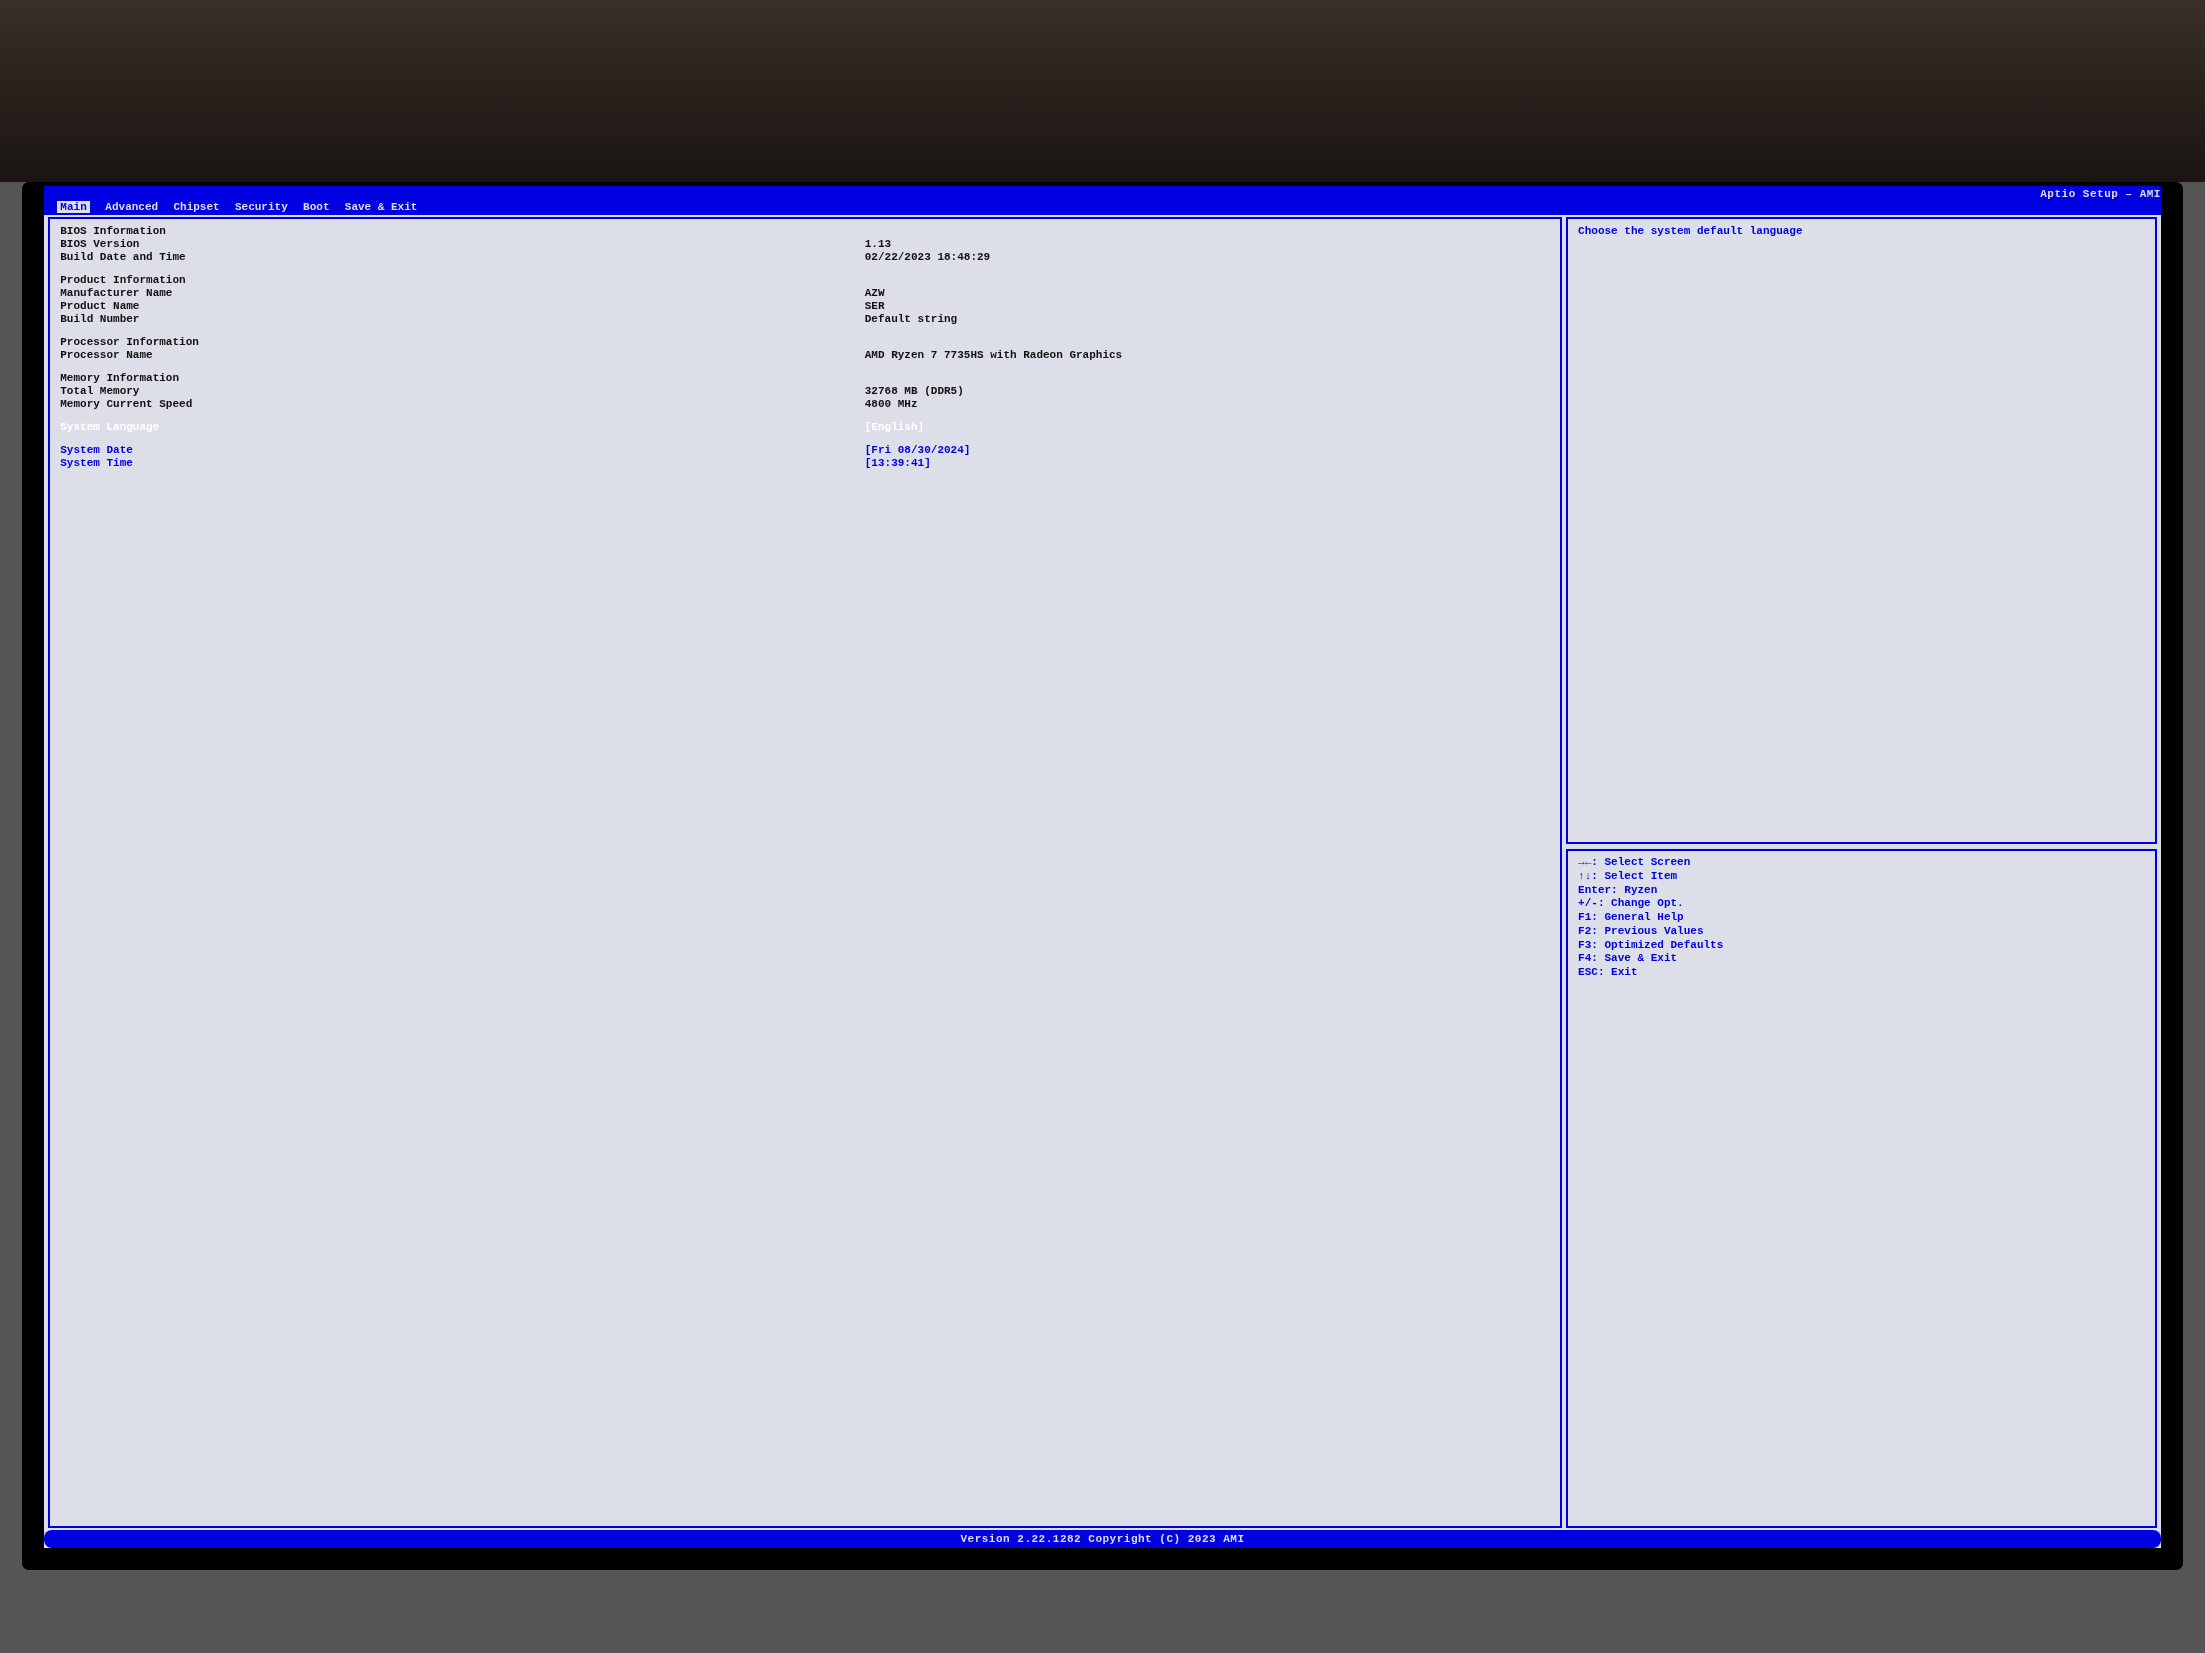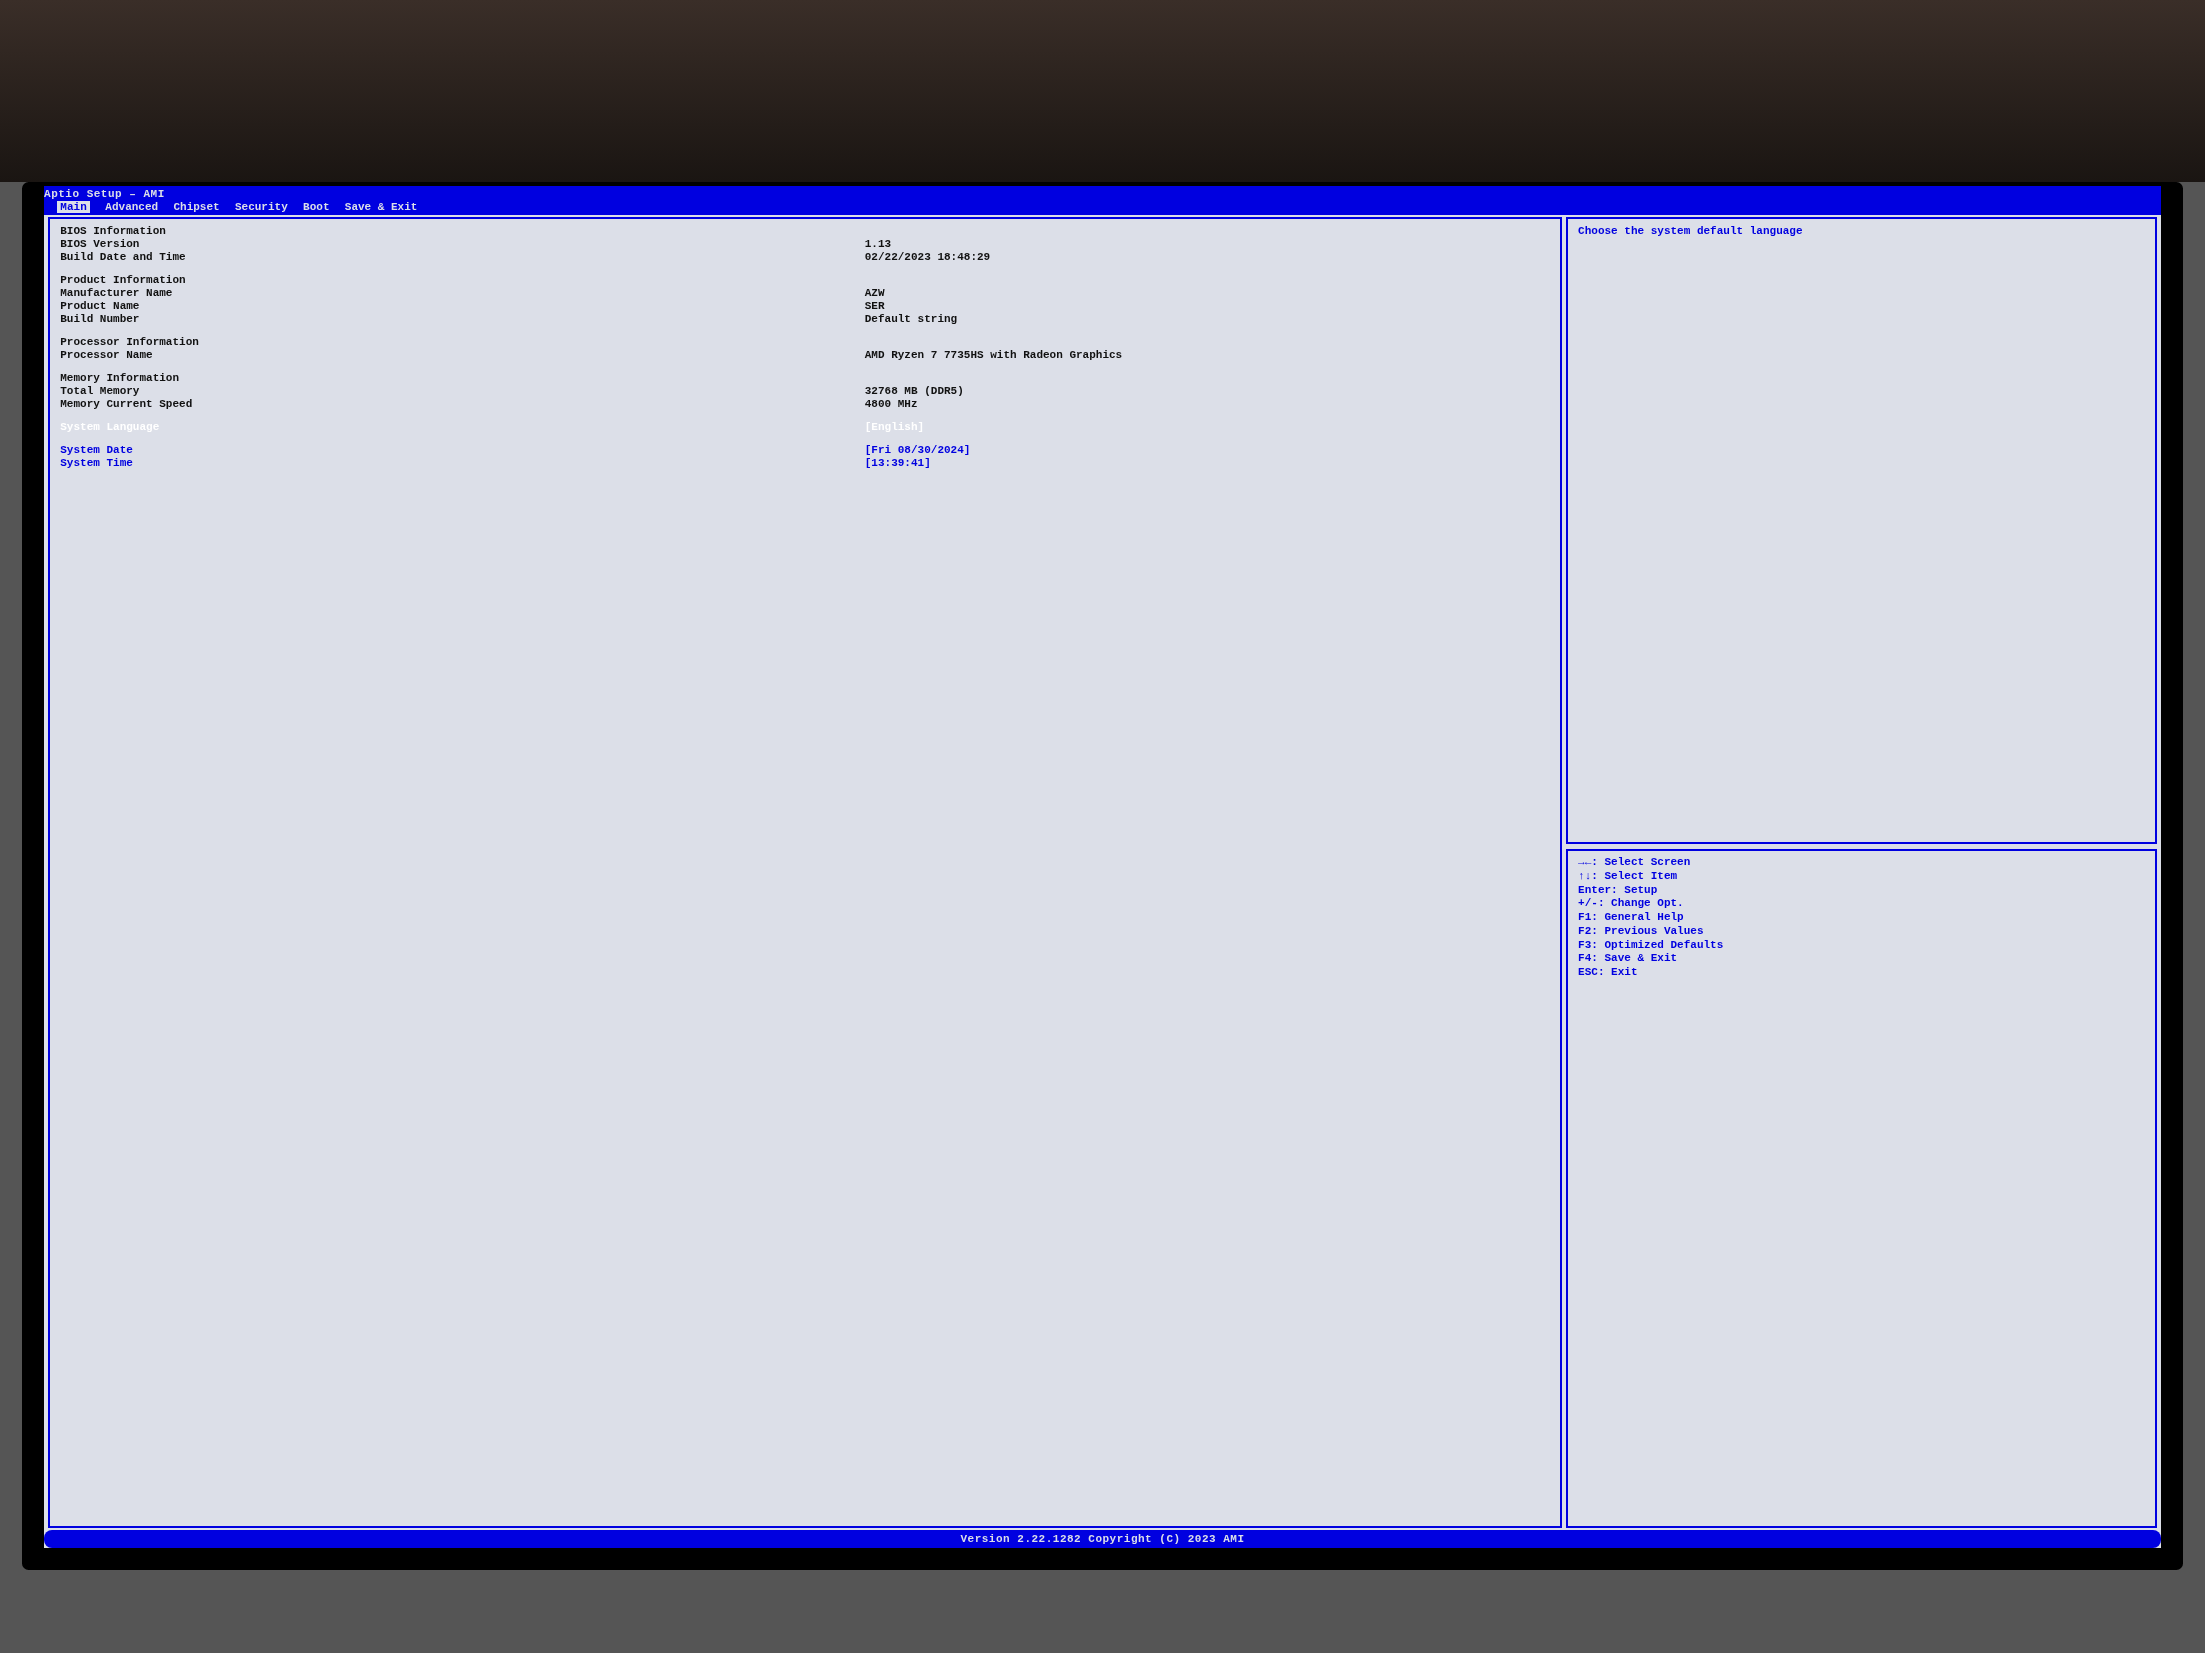--- a/index.html
+++ b/index.html
@@ -21,21 +21,21 @@
   }
   .screen {
     position: absolute;
     inset: 0;
     background: #dcdfe8;
     display: flex;
     flex-direction: column;
   }
   .bios-blue { background: #0000e0; color: #dcdfe8; }
   .header {
-    text-align: left;
+    text-align: right;
     padding: 2.2px 0 1.1px;
     letter-spacing: 0.5px;
   }
   .tabs {
     display: flex;
     gap: 15.3px;
     padding: 0 13px 2.2px;
   }
   .tab {
     color: #dcdfe8;
@@ -183,21 +183,21 @@
 
     </div>
 
     <div class="right-col">
       <div class="panel help-panel">
         <div>Choose the system default language</div>
       </div>
       <div class="panel keys-panel">
         <div class="krow">→←: Select Screen</div>
         <div class="krow">↑↓: Select Item</div>
-        <div class="krow">Enter: Setup</div>
+        <div class="krow">Enter: Ryzen</div>
         <div class="krow">+/-: Change Opt.</div>
         <div class="krow">F1: General Help</div>
         <div class="krow">F2: Previous Values</div>
         <div class="krow">F3: Optimized Defaults</div>
         <div class="krow">F4: Save &amp; Exit</div>
         <div class="krow">ESC: Exit</div>
       </div>
     </div>
 
   </div>

